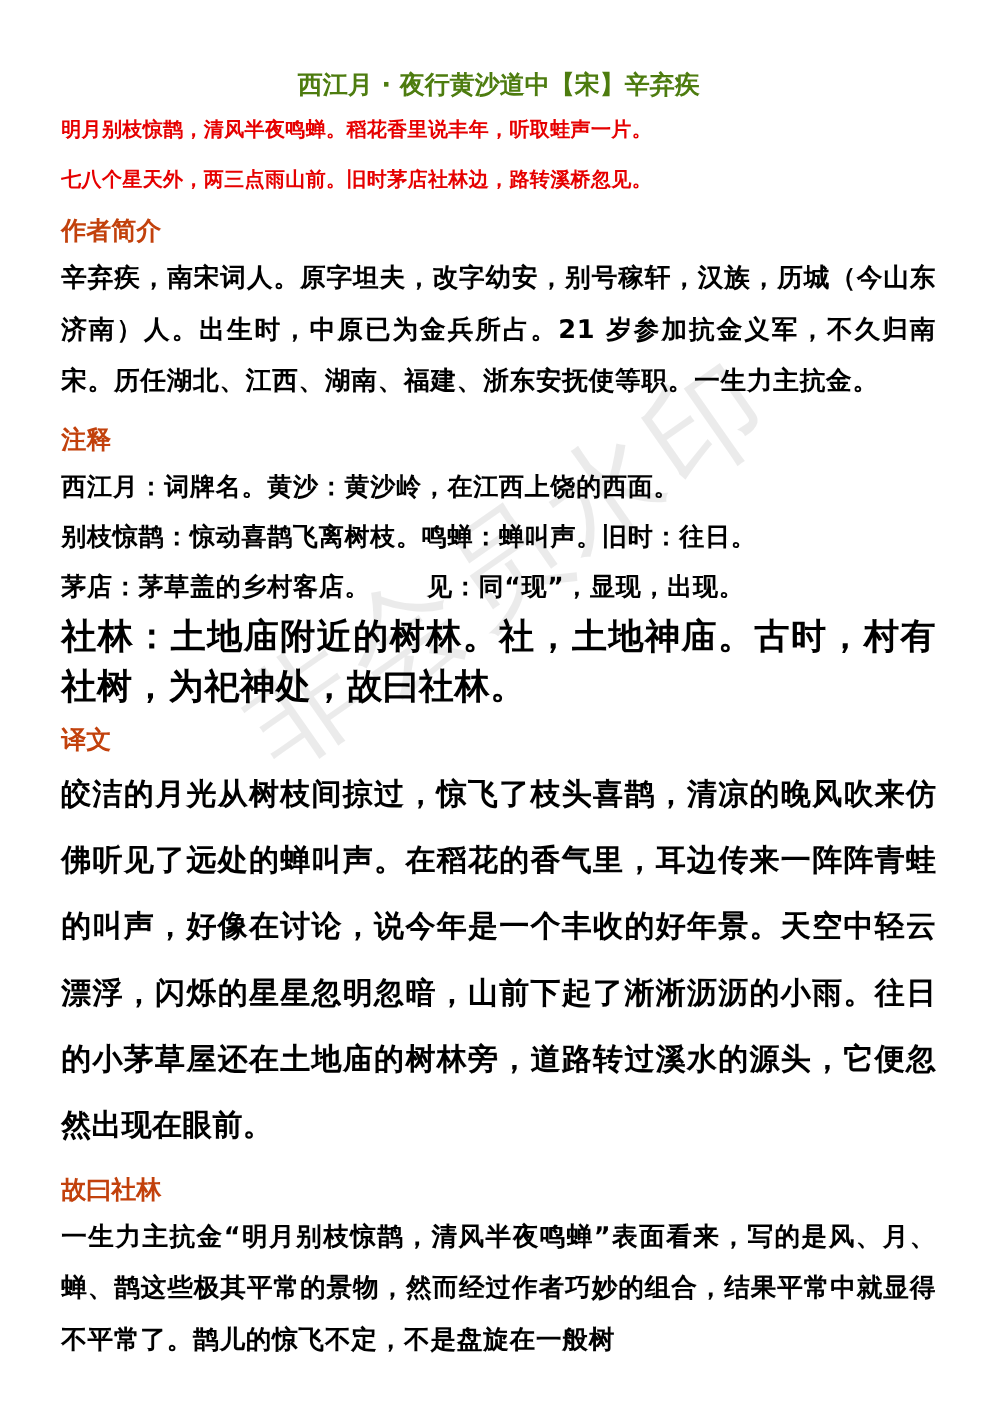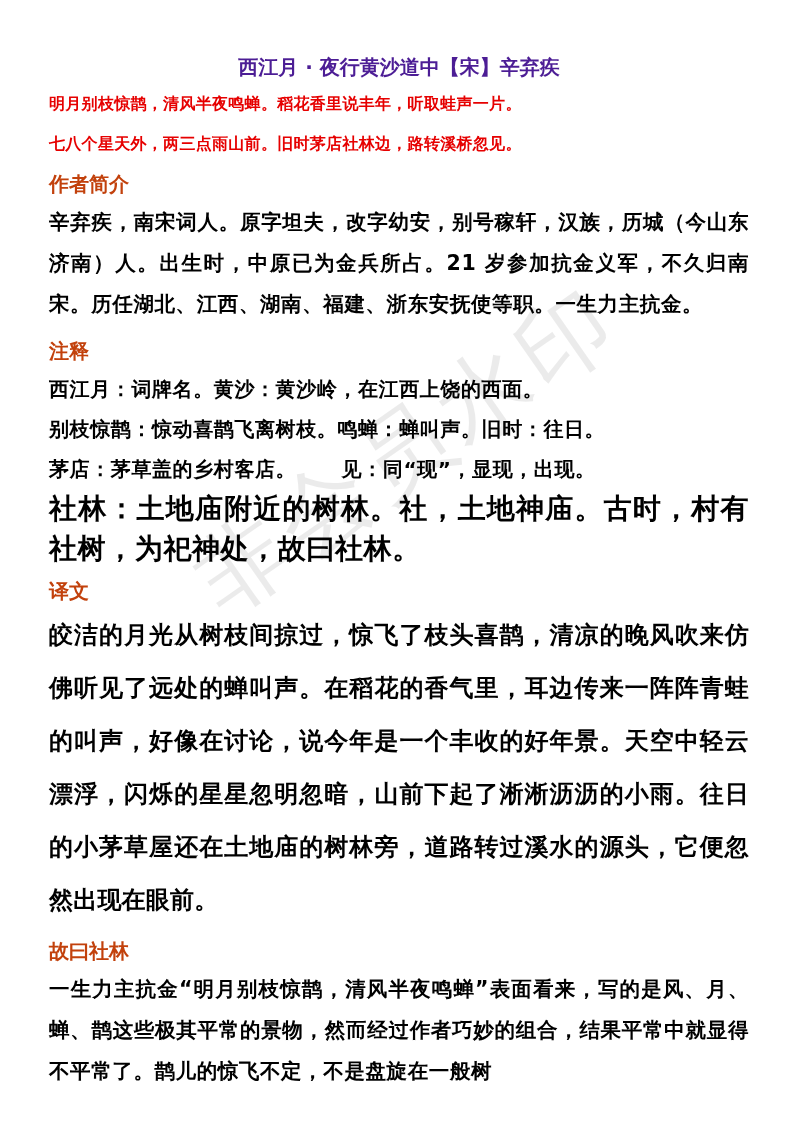--- a/index.html
+++ b/index.html
@@ -3,21 +3,21 @@
 <meta charset="utf-8">
 <style>
   html, body { margin: 0; padding: 0; background: #ffffff; }
   body { width: 793px; height: 1122px; position: relative; overflow: hidden; }
   .page {
     position: absolute; left: 49px; top: 50px; width: 700px;
     font-family: "DejaVu Sans", "Liberation Sans", sans-serif;
     font-weight: bold; color: #000000;
   }
   .title {
-    text-align: center; color: #4c1d95; font-size: 20px;
+    text-align: center; color: #4d7c0f; font-size: 20px;
     line-height: 34px; margin: 0; white-space: nowrap;
   }
   .poem-line {
     color: #e60000; font-size: 16px; line-height: 40px;
     white-space: nowrap; letter-spacing: 0.3px; margin: 0;
   }
   .section-heading {
     color: #c2410c; font-size: 20px; line-height: 36px; margin: 0;
   }
   .body-text {

